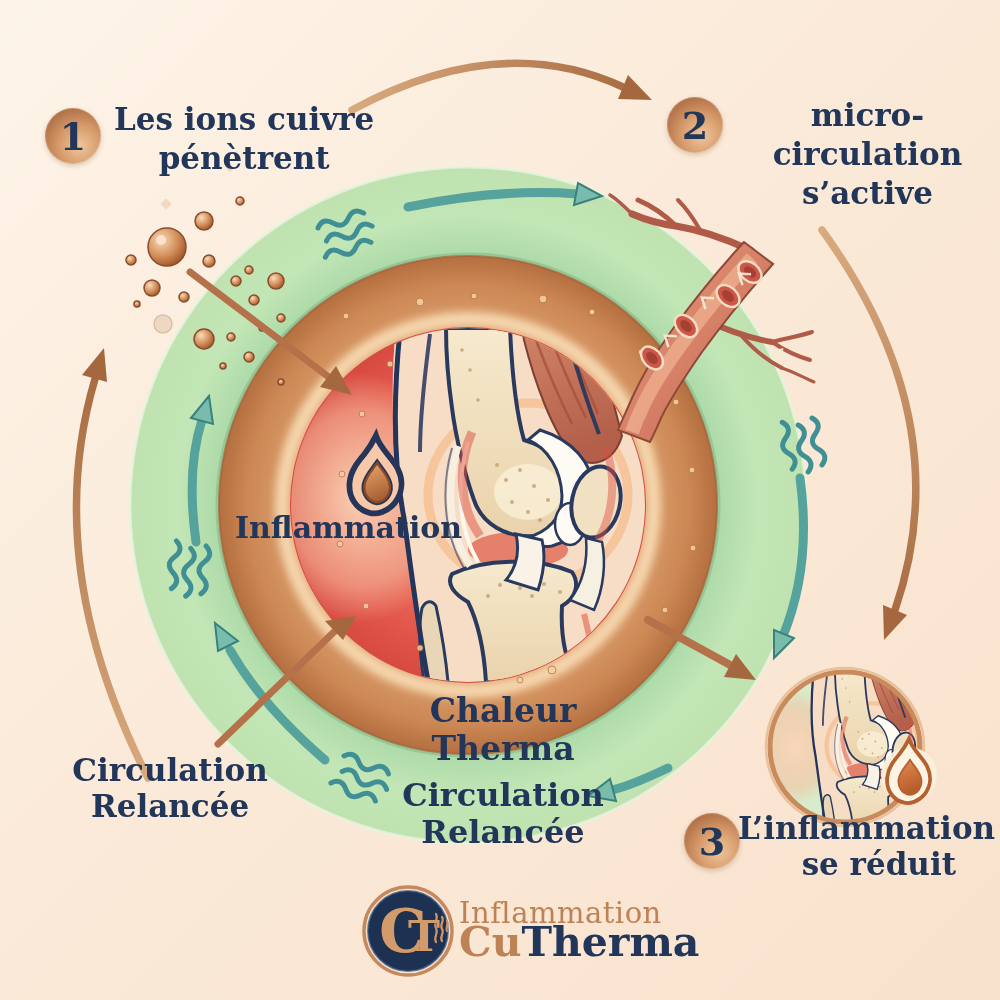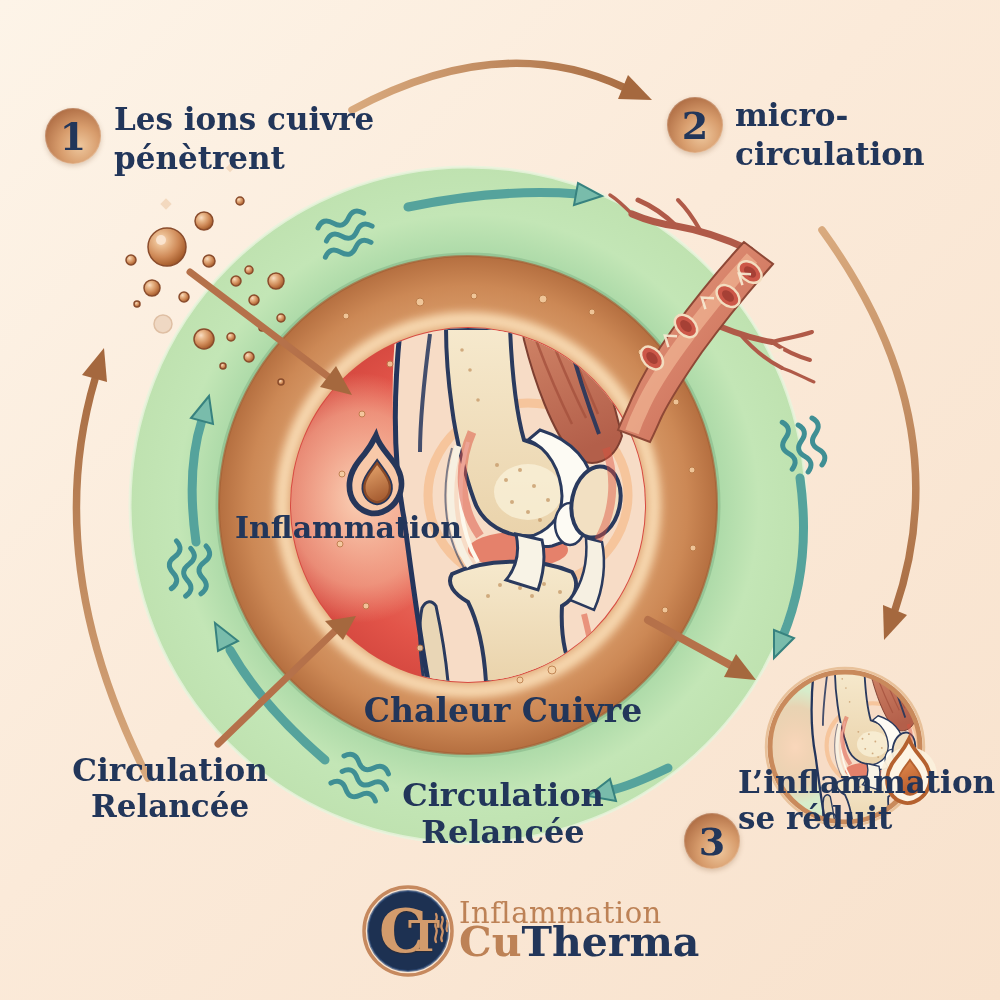--- a/index.html
+++ b/index.html
@@ -2,32 +2,32 @@
 <html><head>
 <meta charset="utf-8">
 <style>
   html,body{margin:0;padding:0;background:#faecdd;}
   #stage{
     position:relative;width:1000px;height:1000px;overflow:hidden;
     background:linear-gradient(135deg,#fdf4e8 0%,#fbead9 45%,#f8e2cd 100%);
     font-family:"DejaVu Serif","Liberation Serif",serif;
   }
   #stage svg{position:absolute;left:0;top:0;}
-  .txt{position:absolute;color:#22365a;font-weight:700;}
+  .txt{position:absolute;color:#22365a;font-weight:700;text-align:center;}
   .txt span{display:block;}
   .badge{
     position:absolute;width:56px;height:56px;border-radius:50%;
     display:flex;align-items:center;justify-content:center;
     background:radial-gradient(circle at 62% 68%, #eec79d 0%, #d89d6d 38%, #b5744a 72%, #8d5330 100%);
     color:#22365a;font-size:38px;font-weight:700;
     box-shadow:0 2px 5px rgba(120,70,30,.25), inset 0 0 0 1px rgba(255,255,255,.18);
   }
   #step1-text{left:114px;top:100px;font-size:31px;line-height:39px;}
   #step2-text{left:735px;top:96px;font-size:31px;line-height:39px;}
-  #step3-text{left:738px;top:764px;width:218px;text-align:left;font-size:31px;line-height:36px;}
+  #step3-text{left:738px;top:810px;width:218px;text-align:right;font-size:31px;line-height:36px;}
   #inflammation-label{left:235px;top:510px;width:200px;text-align:center;font-size:30px;}
   #heat-label{left:353px;top:692px;width:300px;text-align:center;font-size:33px;line-height:38px;}
   #circ-ring-label{left:378px;top:777px;width:250px;text-align:center;font-size:32px;line-height:37px;}
   #circ-out-label{left:68px;top:752px;width:204px;text-align:center;font-size:31px;line-height:36px;}
   #brand-prefix{left:459px;top:896px;font-size:29px;font-weight:400;color:#bd8256;letter-spacing:.5px;}
   #brand-name{left:459px;top:919px;font-size:41px;line-height:46px;}
   #brand-name span{display:inline;}
   .cu{color:#bd8256;}
   .therma{color:#22365a;}
   .mono{position:absolute;color:#d29b6c;font-weight:700;text-shadow:0 1px 1px rgba(70,35,5,.35);}
@@ -373,34 +373,35 @@
 <div class="txt" id="step1-text">
   <span>Les ions cuivre</span>
   <span>pénètrent</span>
 </div>
 
 <div class="badge" style="left:667px;top:97px;">
   <span>2</span>
 </div>
 <div class="txt" id="step2-text">
   <span>micro-circulation</span>
+  <span>s’active</span>
 </div>
 
 <div class="badge" style="left:684px;top:813px;">
   <span>3</span>
 </div>
 <div class="txt" id="step3-text">
   <span>L’inflammation</span>
   <span>se réduit</span>
 </div>
 
 <div class="txt" id="inflammation-label">Inflammation</div>
 
 <div class="txt" id="heat-label">
-  <span>Chaleur Cuivre</span>
+  <span>Chaleur Therma</span>
 </div>
 
 <div class="txt" id="circ-ring-label">
   <span>Circulation</span>
   <span>Relancée</span>
 </div>
 
 <div class="txt" id="circ-out-label">
   <span>Circulation</span>
   <span>Relancée</span>

